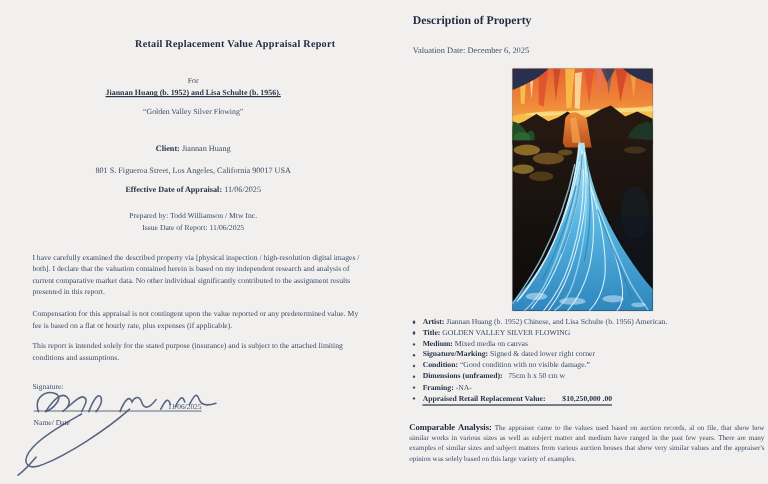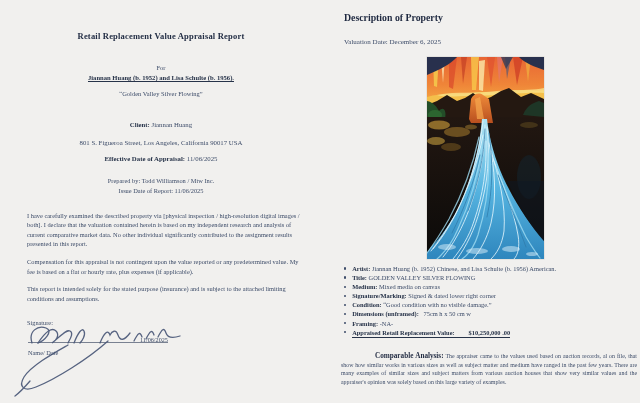--- a/index.html
+++ b/index.html
@@ -8,21 +8,21 @@
     background:#f1f0ee;
     font-family:"Liberation Serif","DejaVu Serif",serif;
     color:#3d4c69;
   }
   .abs { position:absolute; }
   .bold { font-weight:bold; color:#273349; }
 
   
   .left-page { position:absolute; left:0; top:0; width:322px; height:403px; }
   .centered { left:0; width:322px; text-align:center; }
-  .l-title { top:31px; font-size:8.5px; font-weight:bold; color:#232e45; letter-spacing:.2px; }
+  .l-title { top:31px; font-size:8.5px; font-weight:bold; color:#232e45; letter-spacing:.2px;padding-left:35px; }
   .l-for   { top:64px; font-size:6.5px; }
   .l-names { top:74px; font-size:6.6px; font-weight:bold; color:#273349; text-decoration:underline; }
   .l-quote { top:90px; font-size:6.5px; }
   .l-client { top:121px; font-size:6.8px; }
   .l-address { top:139px; font-size:6.8px; }
   .l-effective { top:155px; font-size:6.8px; }
   .l-prepared { top:177px; font-size:6.4px; }
   .l-issue { top:187px; font-size:6.4px; }
   .l-paras { left:27px; top:211px; width:277px; font-size:6.4px; line-height:9.4px; text-align:left; }
   .l-paras p { margin:0 0 8.5px 0; }
@@ -37,21 +37,21 @@
   .r-valuation { left:14px; top:38px; font-size:7px; }
   .artwork { left:97px; top:57px; width:117px; height:202px; box-shadow:0 0 0 .5px #d6d4cf; }
   .bullets { left:12px; top:264px; width:294px; }
   .brow { display:flex; font-size:6.4px; line-height:9.1px; }
   .dot { flex:0 0 auto; width:2.2px; height:2.2px; border-radius:50%; background:#3d4c69; margin:3.4px 6px 0 2px; }
   .b-label { font-weight:bold; color:#273349; }
   .brow.appraised .u { border-bottom:.8px solid #273349; }
   .brow.appraised .b-label, .brow.appraised .b-value { font-weight:bold; color:#273349; }
   .brow.appraised .b-value { margin-left:14px; }
   .r-comparable { left:11px; top:352px; width:296px; font-size:5.9px; line-height:8.7px; text-align:justify; margin:0; }
-  .comp-label { font-weight:bold; font-size:7.2px; color:#1f2940;margin-left:34px; }
+  .comp-label { font-weight:bold; font-size:7.2px; color:#1f2940; }
 </style>
 </head>
 <body>
 
 <div class="canvas">
 
   <section class="left-page">
     <div class="abs centered l-title">Retail Replacement Value Appraisal Report</div>
     <div class="abs centered l-for">For</div>
     <div class="abs centered l-names">Jiannan Huang (b. 1952) and Lisa Schulte (b. 1956).</div>

